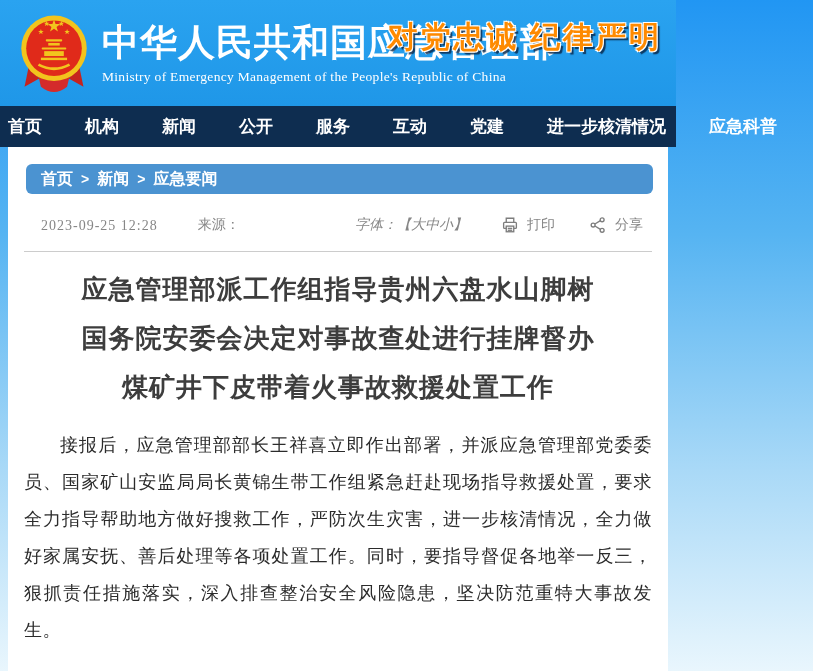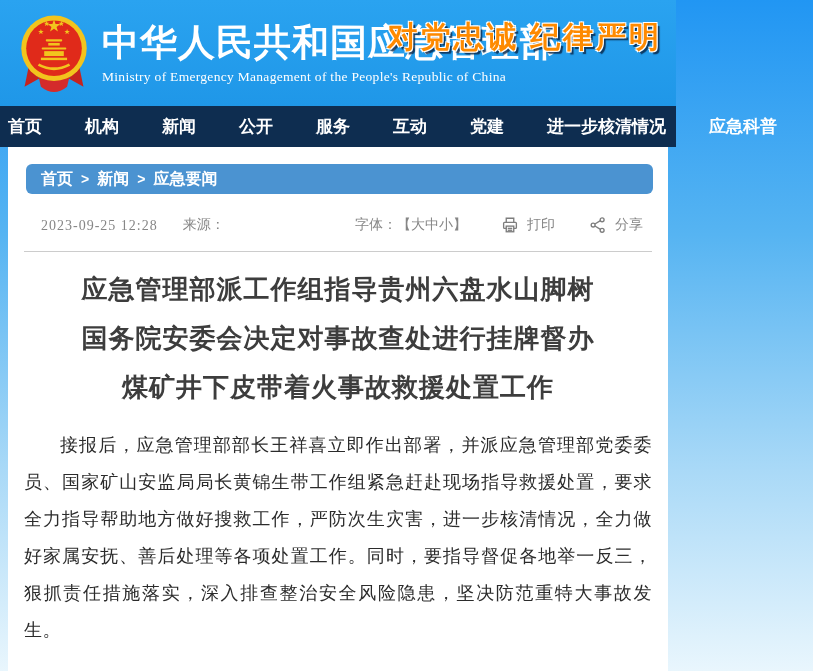--- a/index.html
+++ b/index.html
@@ -51,24 +51,24 @@
     border-radius:6px;display:flex;align-items:center;padding:0 15px;
     color:#fff;font-size:16px;font-weight:bold;
   }
   .crumb{cursor:pointer;}
   .crumb-sep{margin:0 8px;font-size:14px;}
 
   
   .meta-row{display:flex;align-items:flex-end;margin:22px 25px 0 33px;
     color:var(--meta-gray);font-size:14px;font-family:"Liberation Serif",serif;}
   .meta-date{letter-spacing:1px;}
-  .meta-source{margin-left:25px;}
+  .meta-source{margin-left:40px;}
   .meta-right{margin-left:auto;display:flex;align-items:center;
     font-family:"Liberation Sans",sans-serif;}
-  .font-size-ctrl{display:flex;align-items:center;}
+  .font-size-ctrl{display:flex;align-items:center;font-style:italic;}
   .meta-right .group{display:flex;align-items:center;margin-left:34px;cursor:pointer;}
   .meta-right svg{width:18px;height:18px;margin-right:8px;}
 
   .divider{border-top:1px solid #ccc;margin:17px 16px 0 16px;}
 
   
   .article{padding:0 16px;}
   .article-title{margin-top:13px;text-align:center;
     font-family:"Liberation Serif",serif;font-weight:bold;color:var(--title-dark);
     font-size:26px;line-height:49px;letter-spacing:1px;}

